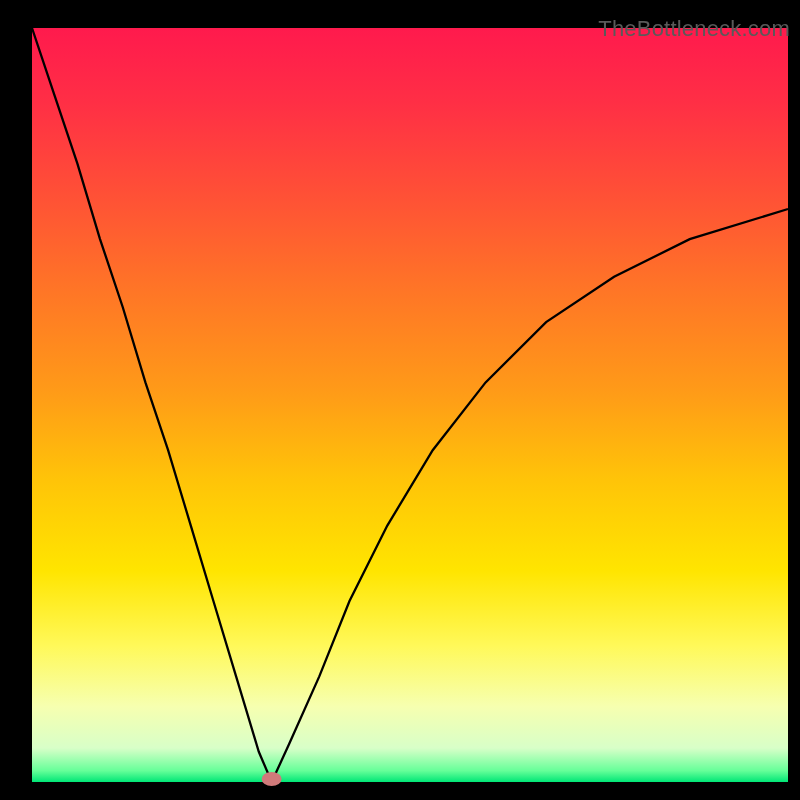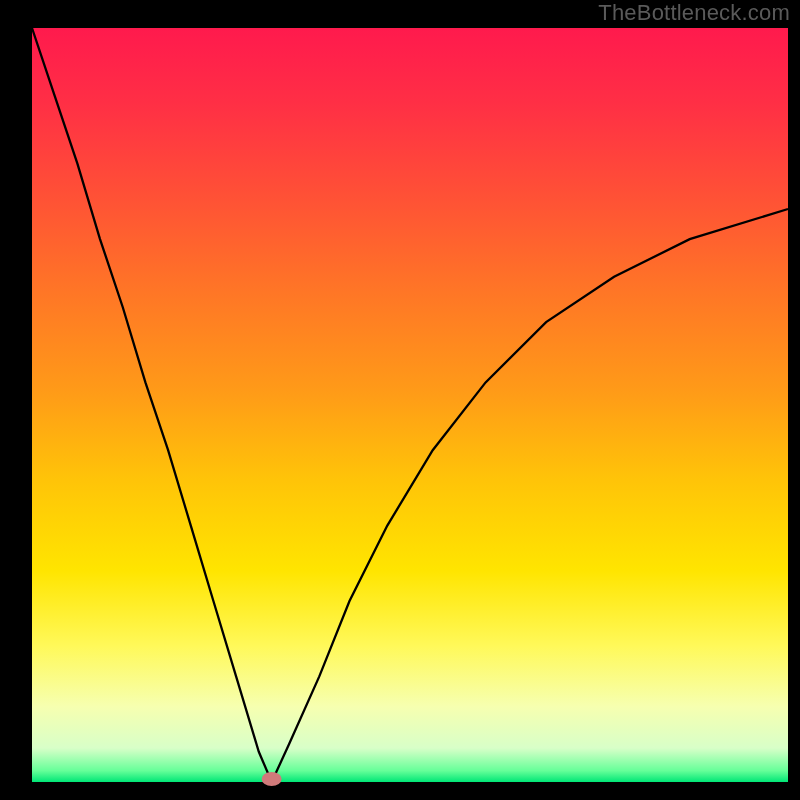--- a/index.html
+++ b/index.html
@@ -13,21 +13,21 @@
   .frame {
     position: absolute;
     left: 0;
     top: 0;
     width: 800px;
     height: 800px;
     background: #000;
   }
   .watermark {
     position: absolute;
-    top: 0;
+    top: 16px;
     right: 10px;
     font-family: Arial, Helvetica, sans-serif;
     font-size: 22px;
     color: #5a5a5a;
     font-weight: 500;
     letter-spacing: 0.2px;
     text-align: center;
   }
   svg {
     display: block;

